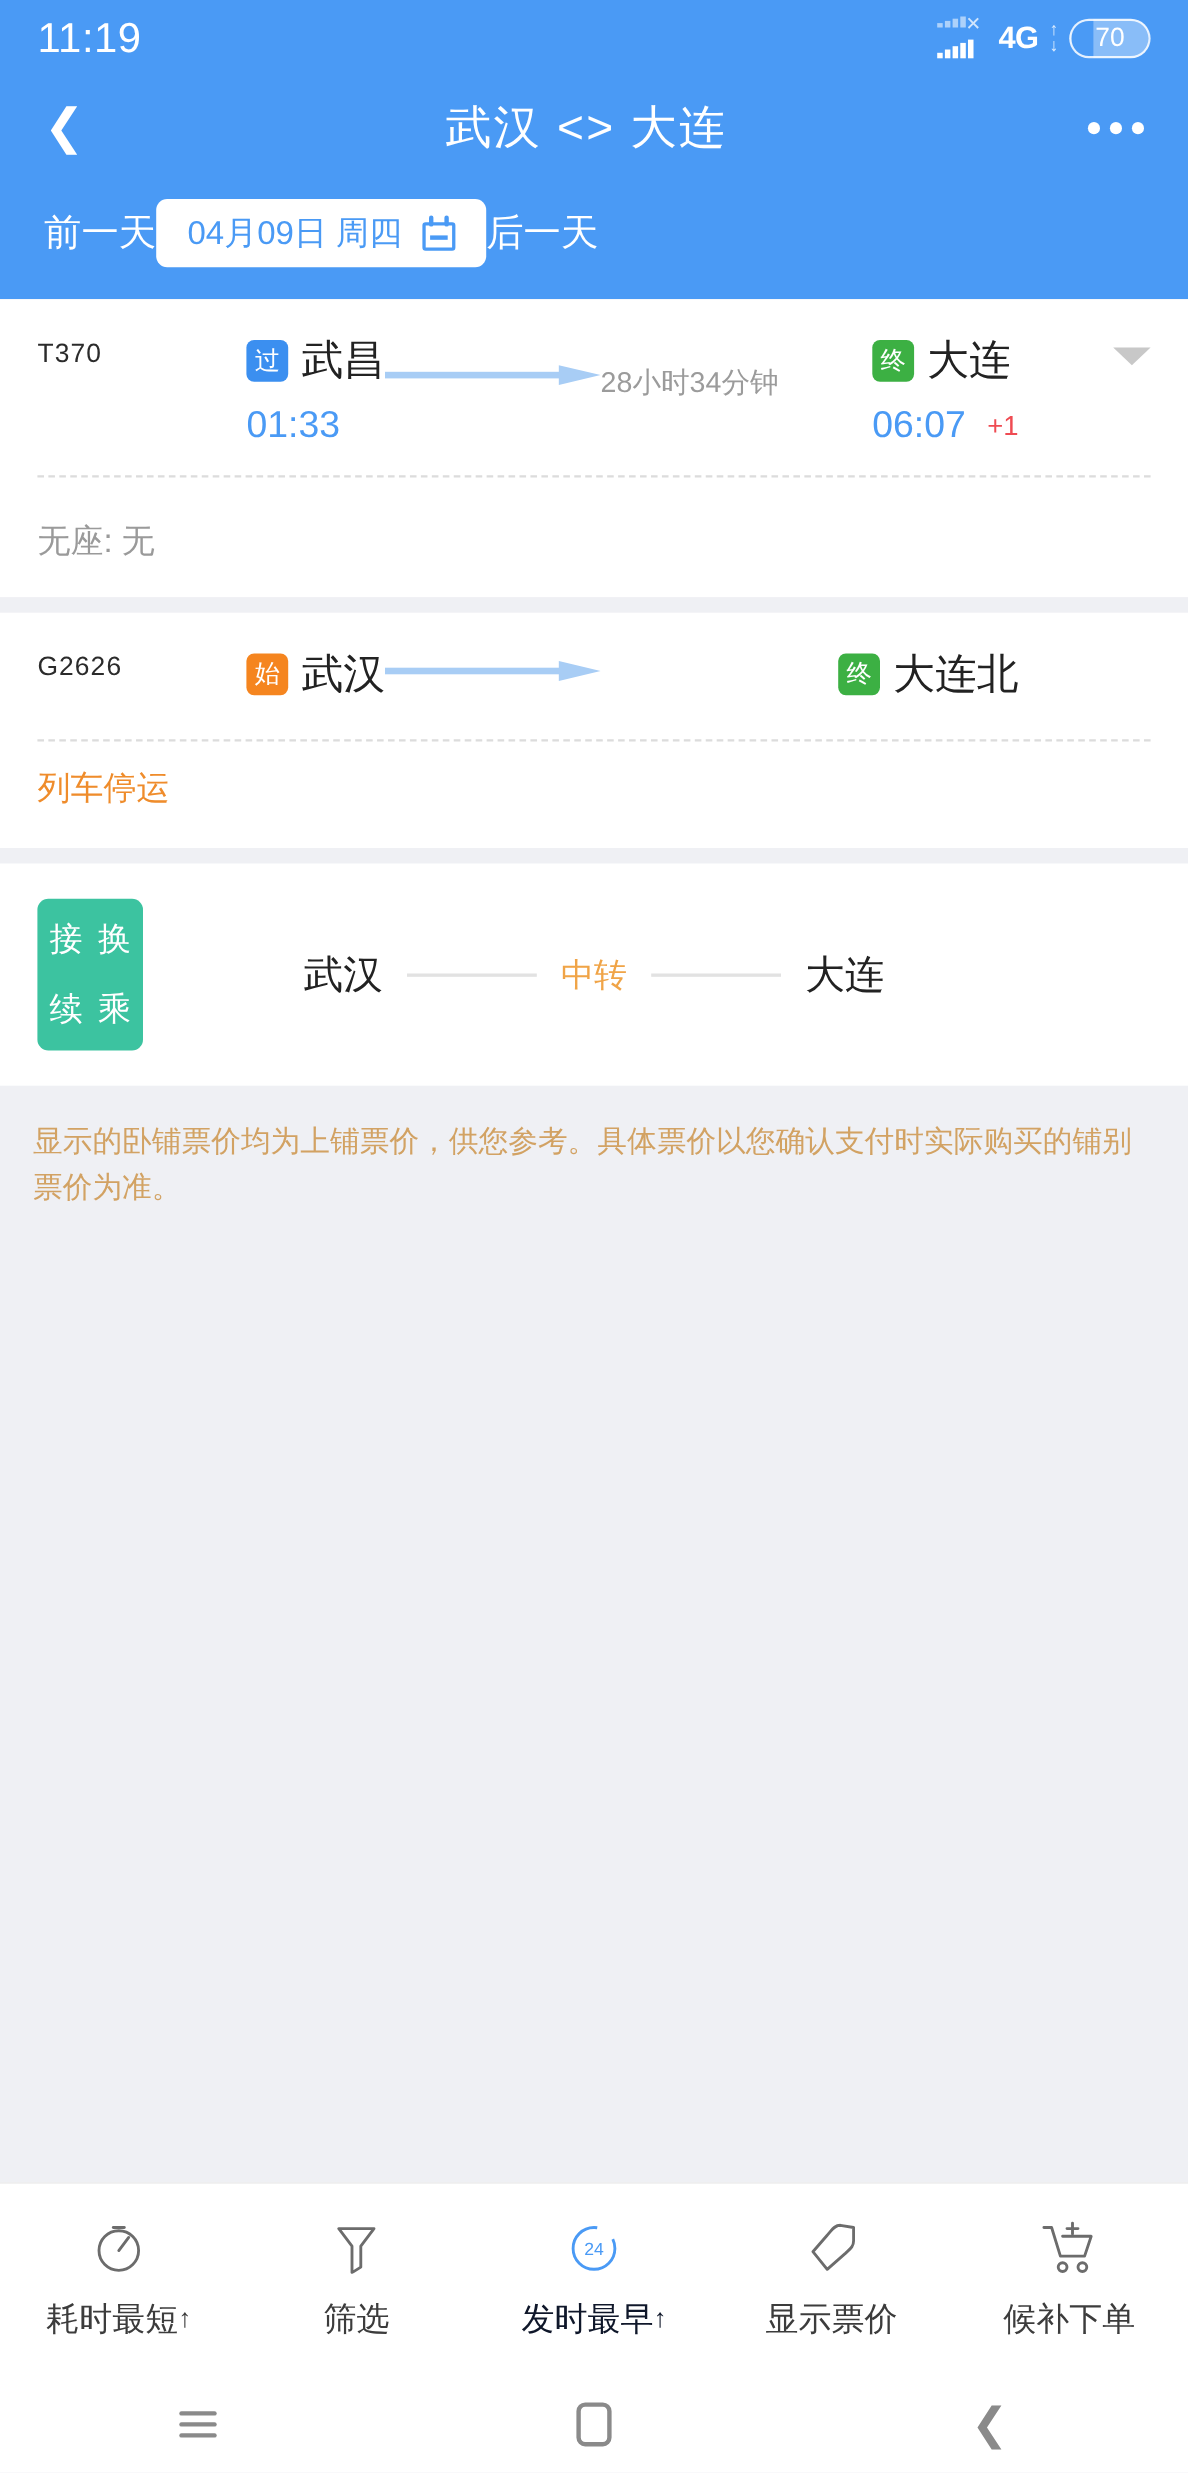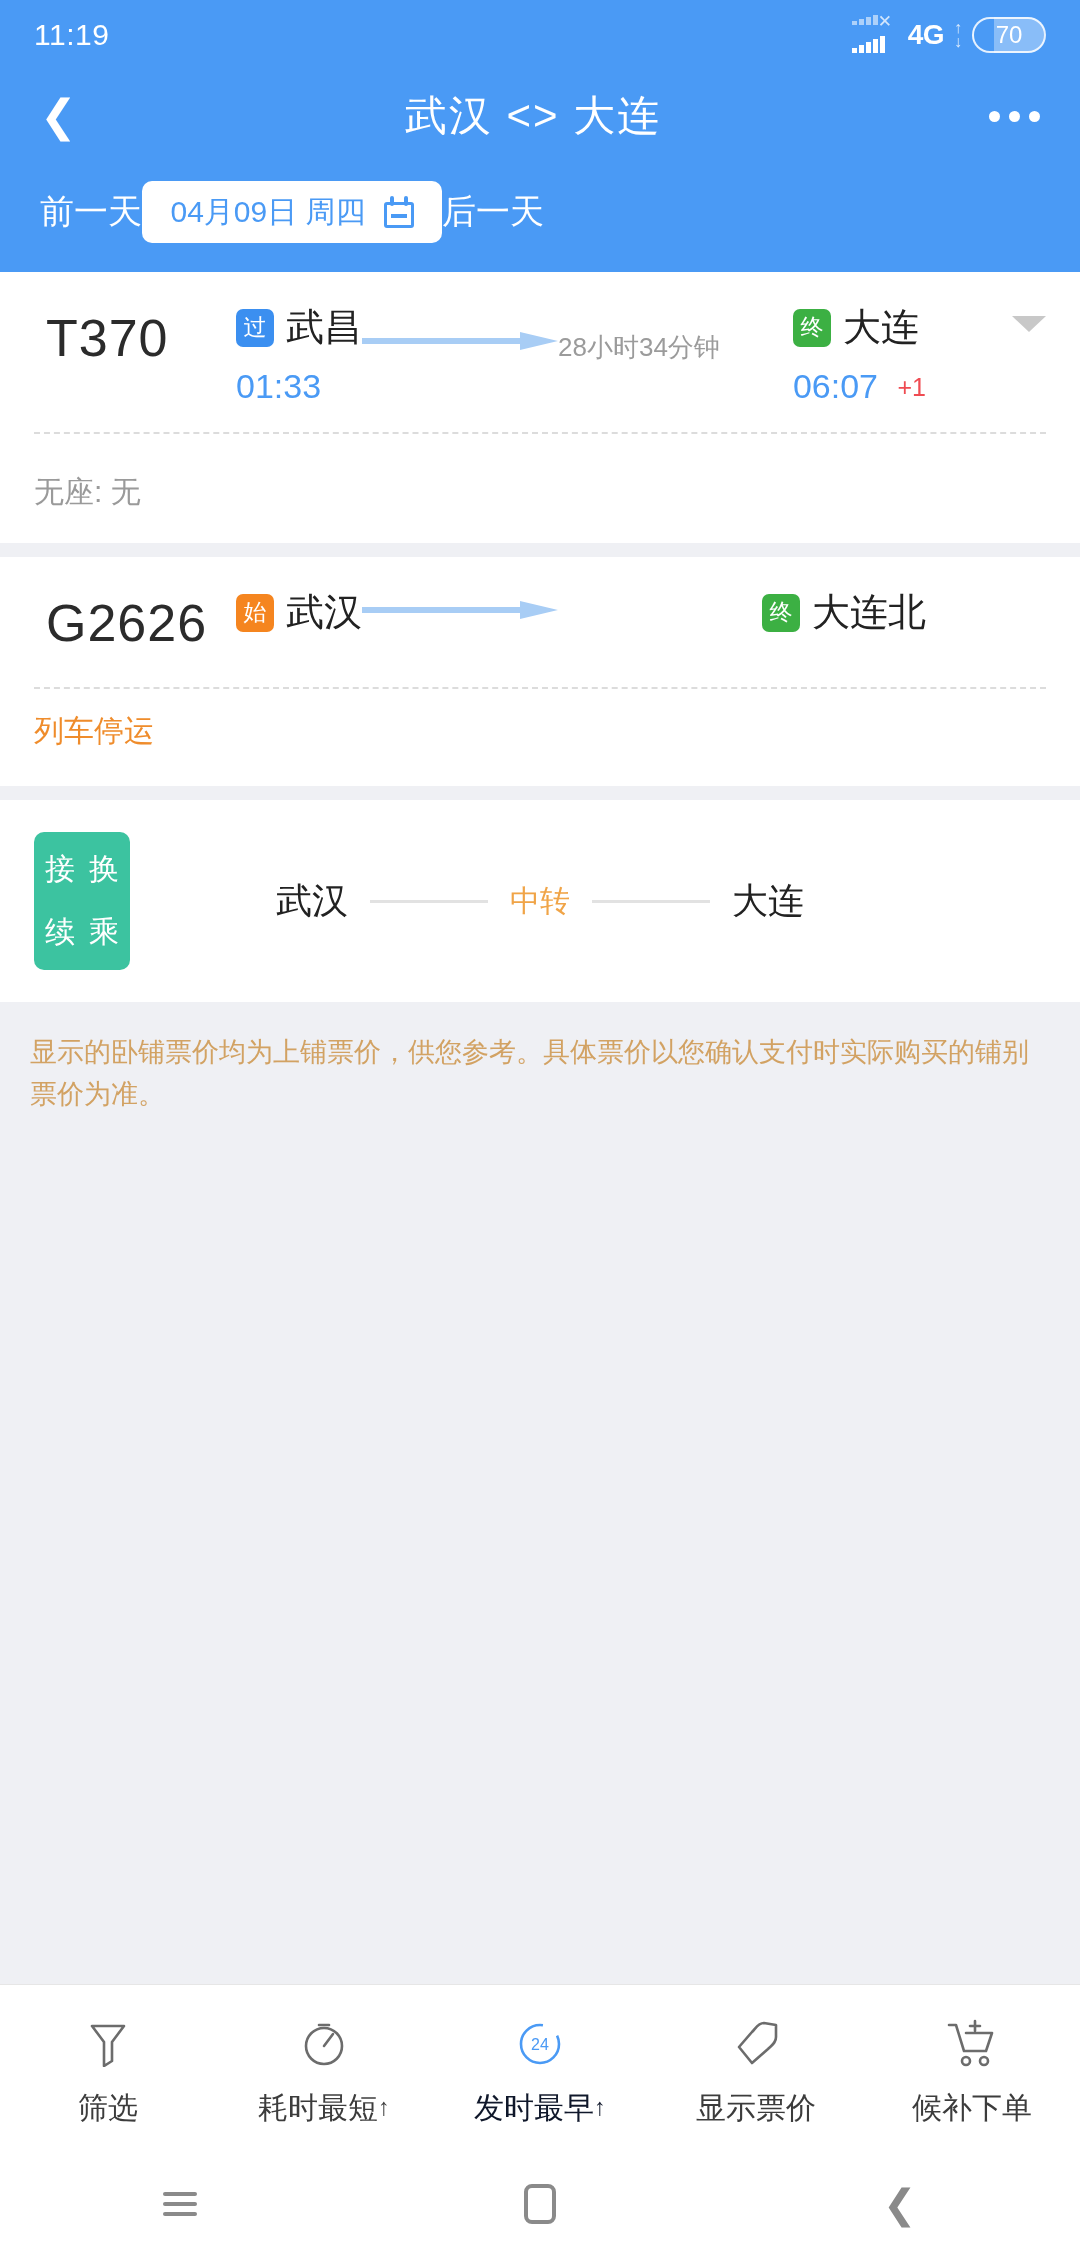--- a/index.html
+++ b/index.html
@@ -9,21 +9,21 @@
     background:#eff0f4; overflow:hidden;
   }
   .phone{ width:1080px; height:2248px; position:relative; display:flex; flex-direction:column; background:#eff0f4; }
 
   
   .statusbar{
     height:70px; background:#4a9af5; flex:0 0 auto;
     display:flex; align-items:center; justify-content:space-between;
     padding:0 34px; color:#fff;
   }
-  .clock{ font-size:30px; letter-spacing:.5px; }
+  .clock{ font-size:38px; letter-spacing:.5px; }
   .sb-right{ display:flex; align-items:center; gap:10px; }
   .signal{ position:relative; width:46px; height:40px; }
   .sig-top{ position:absolute; top:0; left:0; display:flex; align-items:flex-end; gap:2px; opacity:.55; }
   .sig-bot{ position:absolute; bottom:2px; left:0; display:flex; align-items:flex-end; gap:2px; }
   .sig-top i,.sig-bot i{ display:block; width:5px; background:#fff; }
   .sig-top i:nth-child(1){height:4px}.sig-top i:nth-child(2){height:6px}
   .sig-top i:nth-child(3){height:8px}.sig-top i:nth-child(4){height:10px}
   .sig-bot i:nth-child(1){height:5px}.sig-bot i:nth-child(2){height:8px}
   .sig-bot i:nth-child(3){height:11px}.sig-bot i:nth-child(4){height:14px}
   .sig-bot i:nth-child(5){height:17px}
@@ -56,21 +56,21 @@
   .calico .p1,.calico .p2{ position:absolute; top:0; width:4px; height:10px; background:#4a9af5; border-radius:2px; }
   .calico .p1{ left:6px } .calico .p2{ left:20px }
 
   
   .content{ flex:1 1 auto; background:#eff0f4; overflow:hidden; }
   .card{ background:#fff; width:100%; }
   .gap{ height:14px; background:#eff0f4; }
 
   
   .trainrow{ display:flex; align-items:flex-start; padding:30px 34px 0; position:relative; }
-  .trainno{ font-size:52px; color:#2b2b2b; width:190px; flex:0 0 auto; padding-top:6px; letter-spacing:1px;margin-left:12px; }
+  .trainno{ font-size:24px; color:#2b2b2b; width:190px; flex:0 0 auto; padding-top:6px; letter-spacing:1px; }
   .station{ display:flex; flex-direction:column; }
   .stline{ display:flex; align-items:center; gap:12px; }
   .badge{
     width:38px; height:38px; border-radius:7px; color:#fff; font-size:23px;
     display:flex; align-items:center; justify-content:center; flex:0 0 auto;
   }
   .badge.blue{ background:#3b8ff0 } .badge.green{ background:#3cb043 } .badge.orange{ background:#f5851f }
   .stname{ font-size:38px; color:#222; white-space:nowrap; }
   .sttime{ font-size:34px; color:#4a9af5; margin-top:14px; }
   .plus1{ font-size:25px; color:#ef4b52; margin-left:10px; vertical-align:2px; }
@@ -280,35 +280,35 @@
         <div class="tsp"></div>
       </div>
     </div>
 
     <div class="notice">显示的卧铺票价均为上铺票价，供您参考。具体票价以您确认支付时实际购买的铺别票价为准。</div>
   </div>
 
   <div class="toolbar">
     <div class="tool">
       <span class="ticon">
-        <svg width="40" height="46" viewBox="0 0 40 46">
-            <path d="M4 5 H36 L24 21 V40 L16 45 V21 Z" fill="none" stroke="#6c6c6c" stroke-width="2.6" stroke-linejoin="round"></path>
-          </svg>
-      </span>
-      <span class="lab">筛选</span>
-    </div>
-    <div class="tool">
-      <span class="ticon">
         <svg width="48" height="48" viewBox="0 0 48 48">
             <circle cx="24" cy="26" r="18" fill="none" stroke="#6c6c6c" stroke-width="2.6"></circle>
             <path d="M24 26 L33 14" stroke="#6c6c6c" stroke-width="2.6" stroke-linecap="round"></path>
             <path d="M19 5 h10" stroke="#6c6c6c" stroke-width="2.6" stroke-linecap="round"></path>
           </svg>
       </span>
       <span class="lab"><span>耗时最短</span><span class="arrowup">↑</span></span>
+    </div>
+    <div class="tool">
+      <span class="ticon">
+        <svg width="40" height="46" viewBox="0 0 40 46">
+            <path d="M4 5 H36 L24 21 V40 L16 45 V21 Z" fill="none" stroke="#6c6c6c" stroke-width="2.6" stroke-linejoin="round"></path>
+          </svg>
+      </span>
+      <span class="lab">筛选</span>
     </div>
     <div class="tool active">
       <span class="ticon">
         <svg width="50" height="50" viewBox="0 0 50 50">
             <circle cx="25" cy="25" r="19" fill="none" stroke="#4a9af5" stroke-width="2.6" stroke-dasharray="92 18"></circle>
             <text x="25" y="31" font-size="16" fill="#4a9af5" text-anchor="middle" font-family="Liberation Sans, sans-serif">24</text>
           </svg>
       </span>
       <span class="lab"><span>发时最早</span><span class="arrowup">↑</span></span>
     </div>

